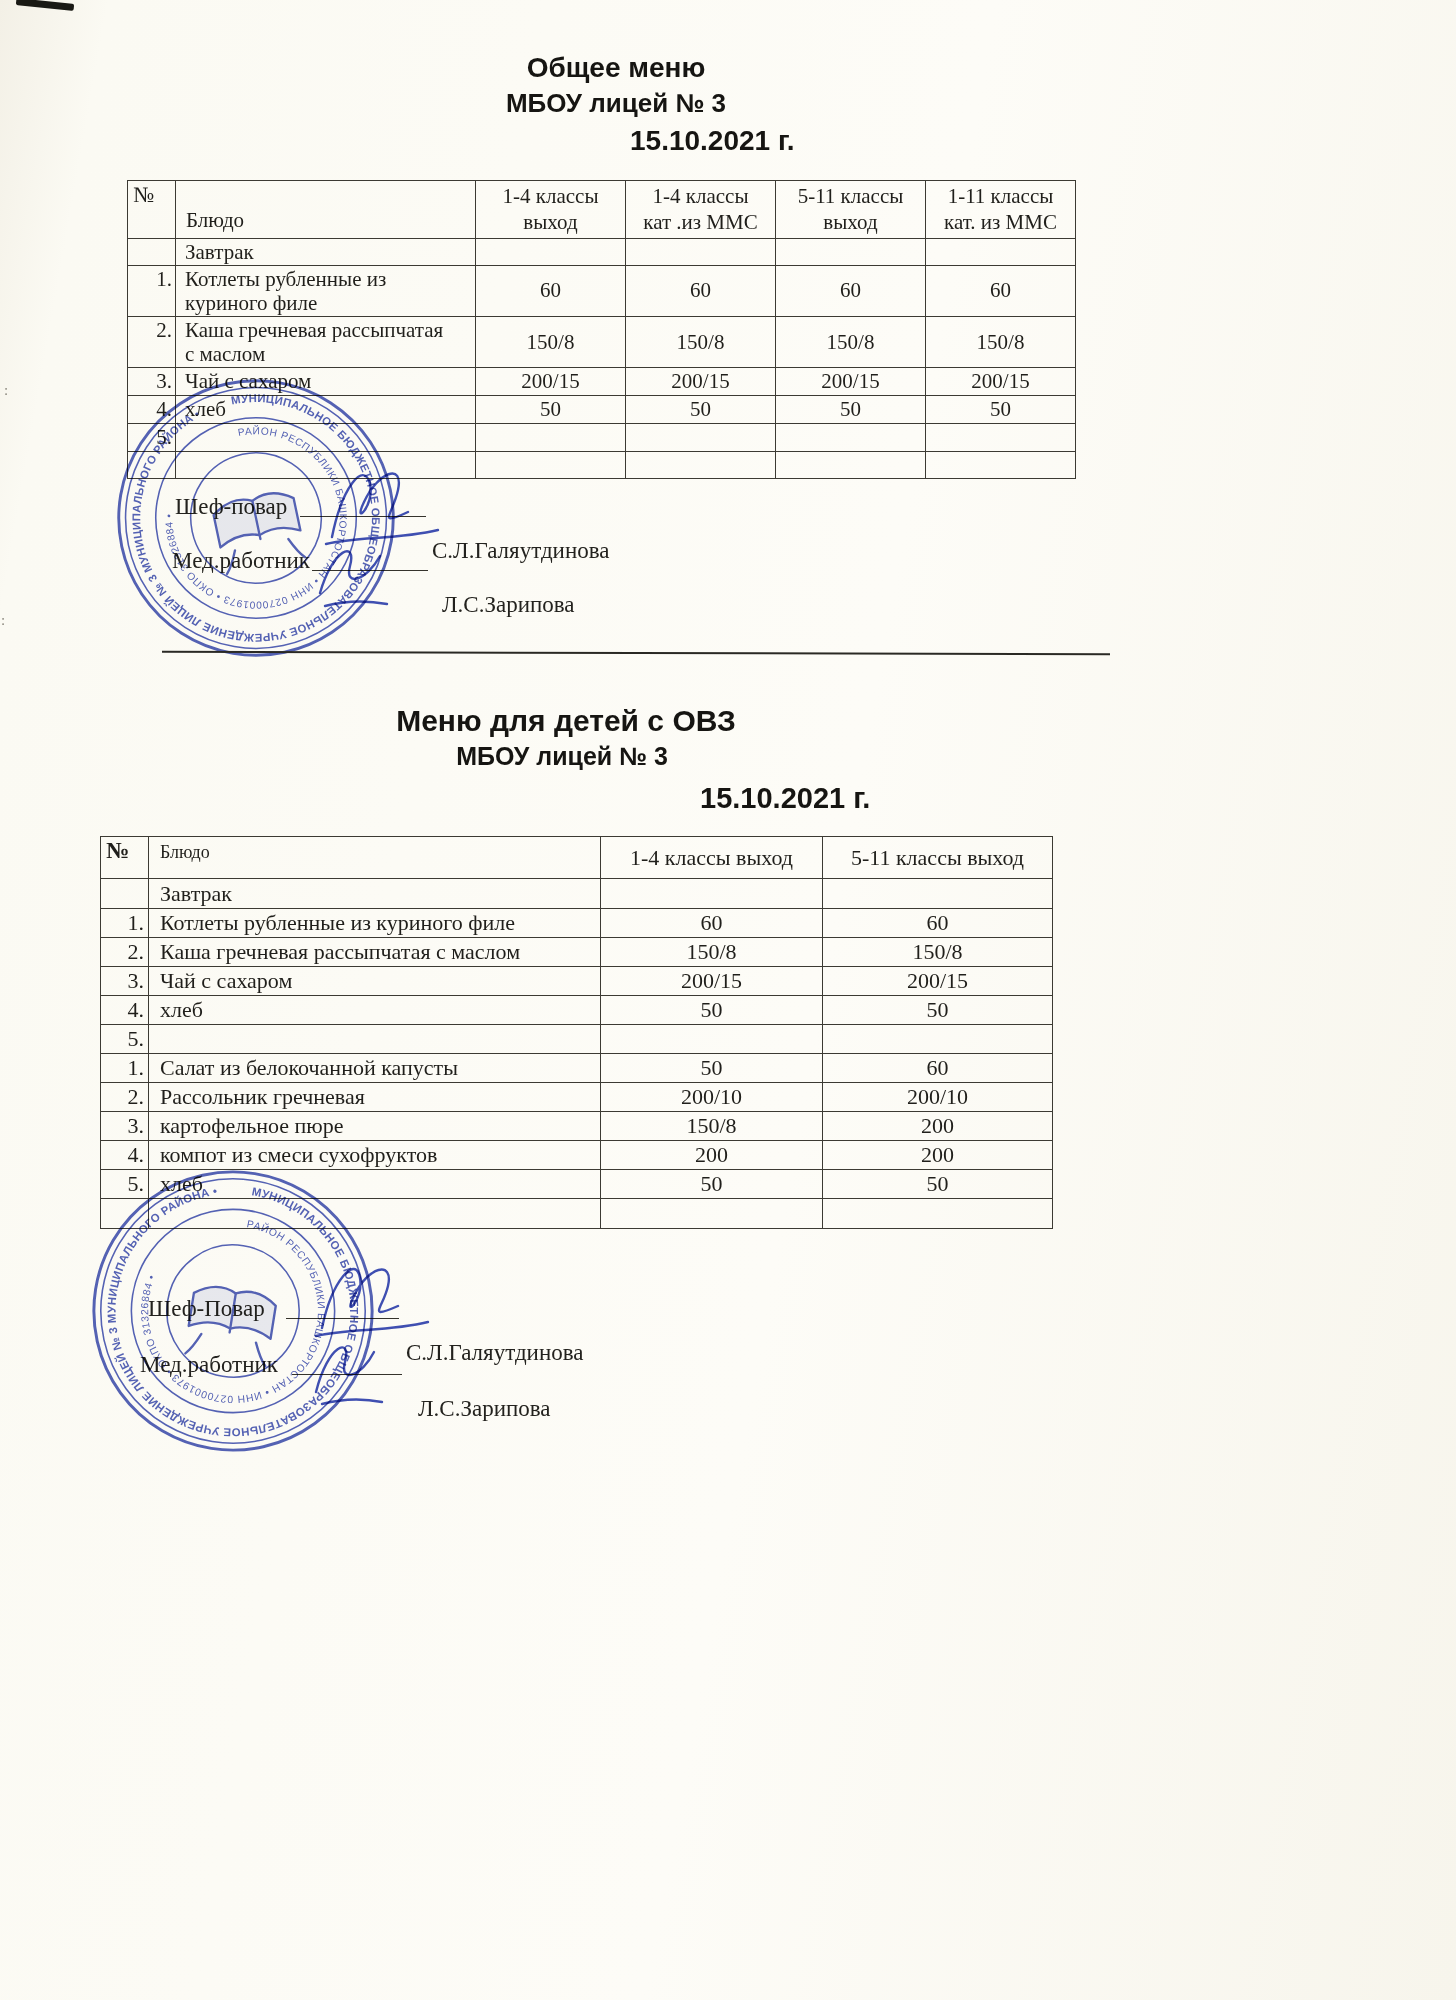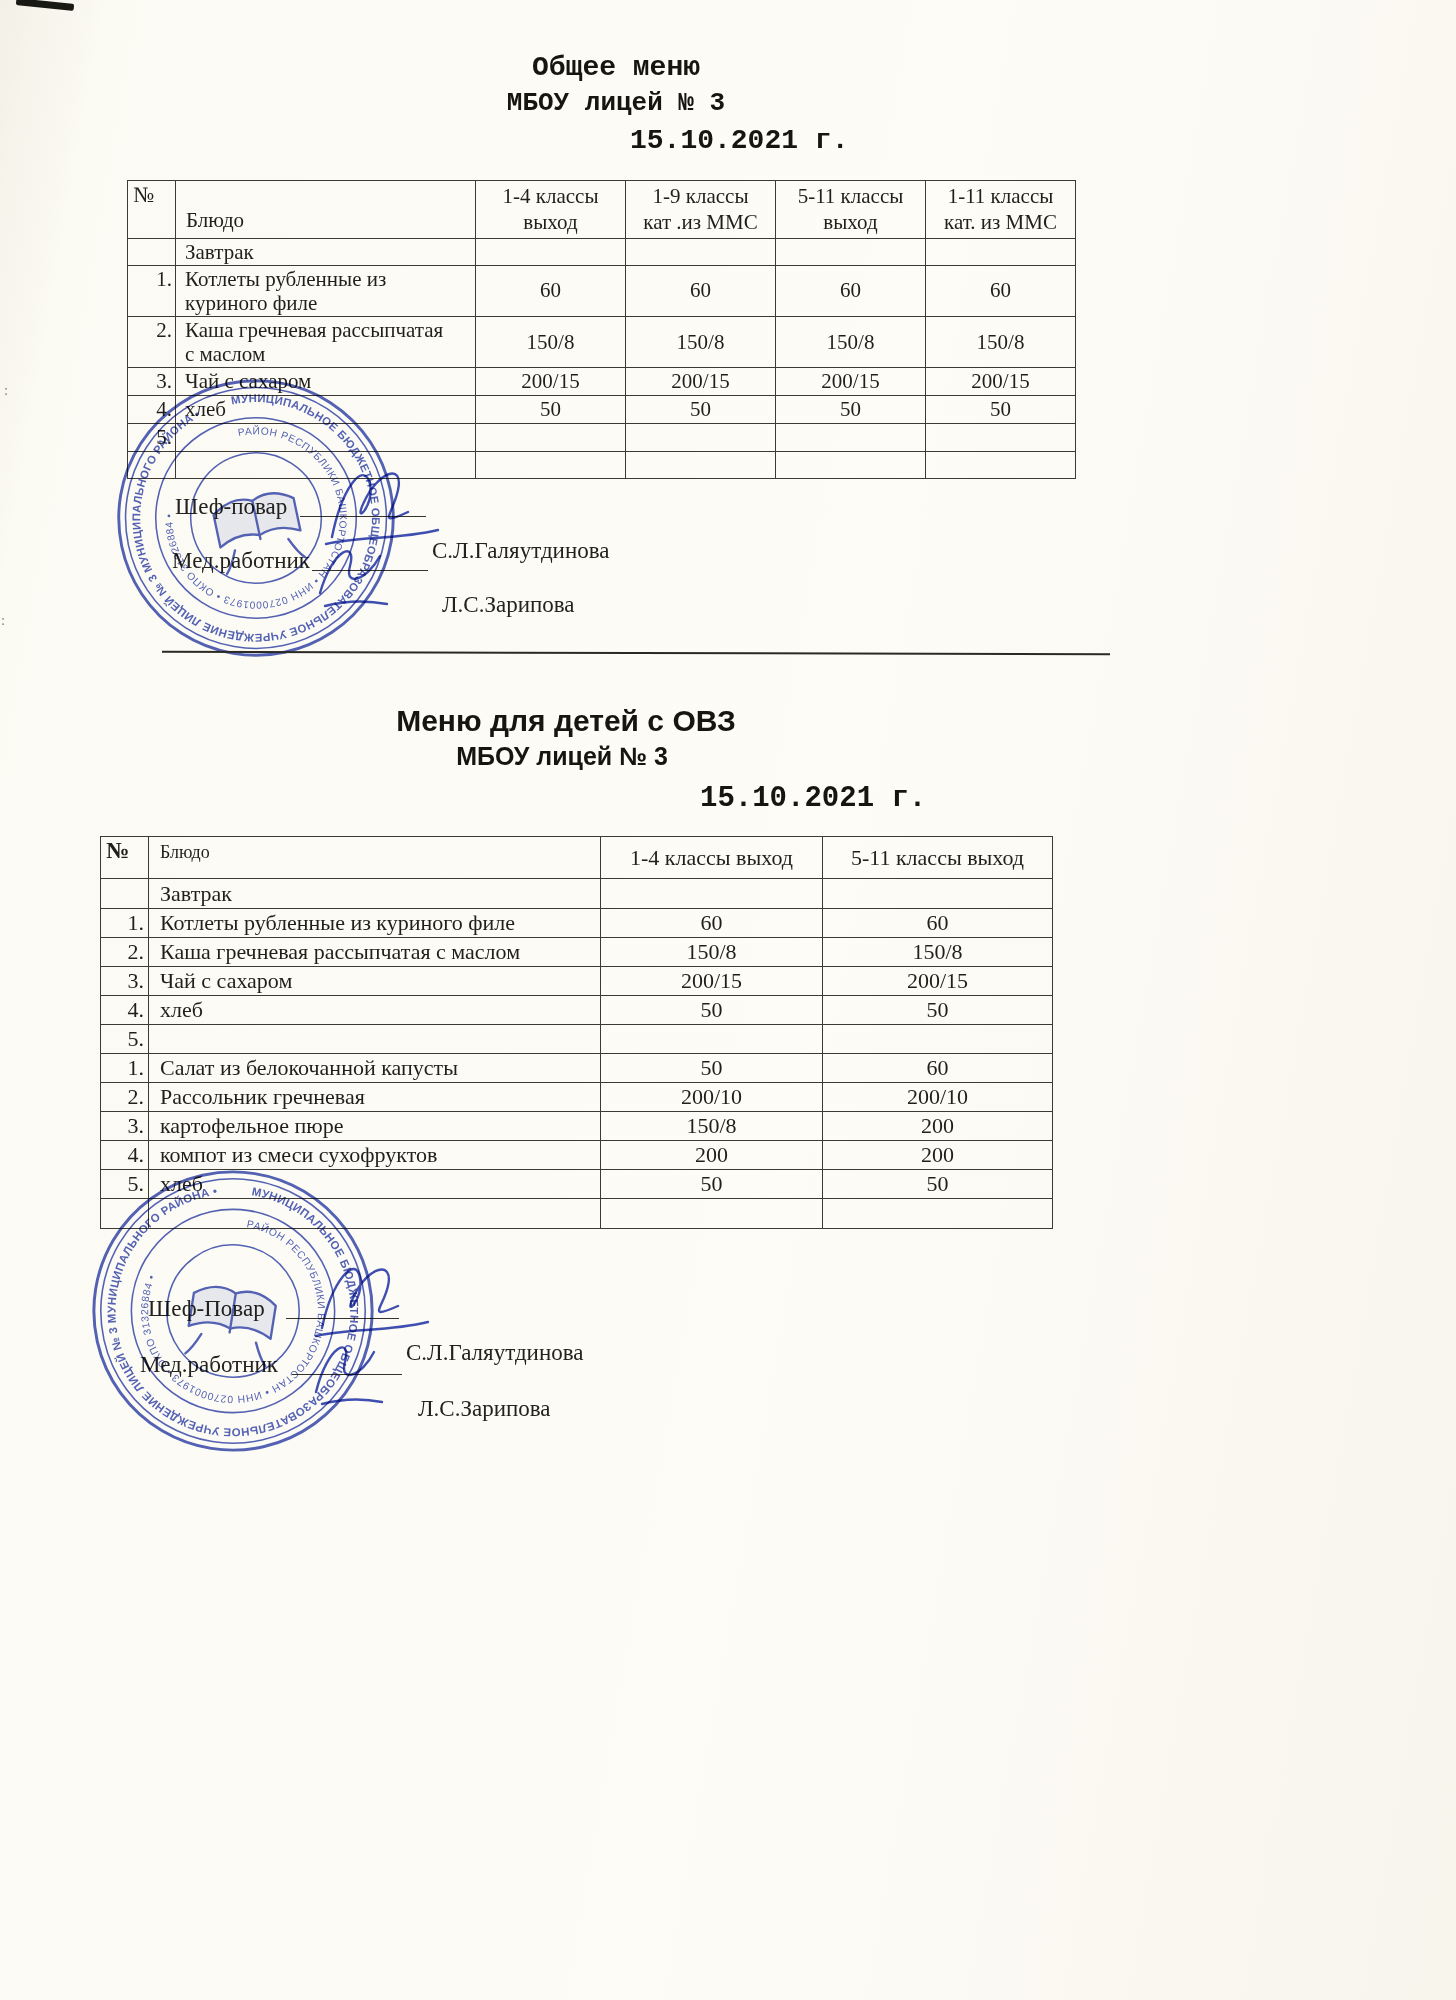--- a/index.html
+++ b/index.html
@@ -4,21 +4,21 @@
 <style>
   * { margin:0; padding:0; box-sizing:border-box; }
   html,body { background:#9a9a9a; }
   .sheet {
     position:relative; width:1456px; height:2000px; margin:0 auto;
     background:linear-gradient(100deg,#f3f0e6 0%,#fbfaf3 6%,#fdfcf7 55%,#f7f5ec 100%);
     font-family:"Liberation Serif", serif; color:#1c1b18; overflow:hidden;
   }
   .abs { position:absolute; }
   .ttl { font-weight:bold; text-align:center; color:#161512; }
-  .serif { font-family:Liberation Mono, monospace; }
+  .serif { font-family:Liberation Sans, sans-serif; }
   .sans { font-family:"Liberation Sans", sans-serif; }
 
   .menu-table { border-collapse:collapse; table-layout:fixed; width:100%; }
   .menu-table td { border:1.4px solid #3c3a33; padding:1px 6px; overflow:hidden; color:#201f1b; }
 
   .t1 td { font-size:21px; }
   .t1 .numh { vertical-align:top; text-align:left; padding-left:5px; font-size:22px; }
   .t1 .dishh { vertical-align:bottom; padding-bottom:5px; padding-left:10px; font-size:21px; }
   .t1 .hv { text-align:center; vertical-align:middle; font-size:21px; line-height:1.25; padding:2px 12px; }
   .t1 .num { text-align:right; padding-right:3px; vertical-align:top; }
@@ -76,21 +76,21 @@
           <col style="width:150px">
           <col style="width:150px">
           <col style="width:150px">
           <col style="width:150px">
         </colgroup>
       <tbody>
         <tr class="h56">
           <td class="numh">№</td>
           <td class="dishh">Блюдо</td>
           <td class="hv">1-4 классы выход</td>
-          <td class="hv">1-9 классы кат .из ММС</td>
+          <td class="hv">1-4 классы кат .из ММС</td>
           <td class="hv">5-11 классы выход</td>
           <td class="hv">1-11 классы кат. из ММС</td>
         </tr>
         <tr class="h27">
           <td></td>
           <td class="dish sec">Завтрак</td>
           <td></td>
           <td></td>
           <td></td>
           <td></td>

